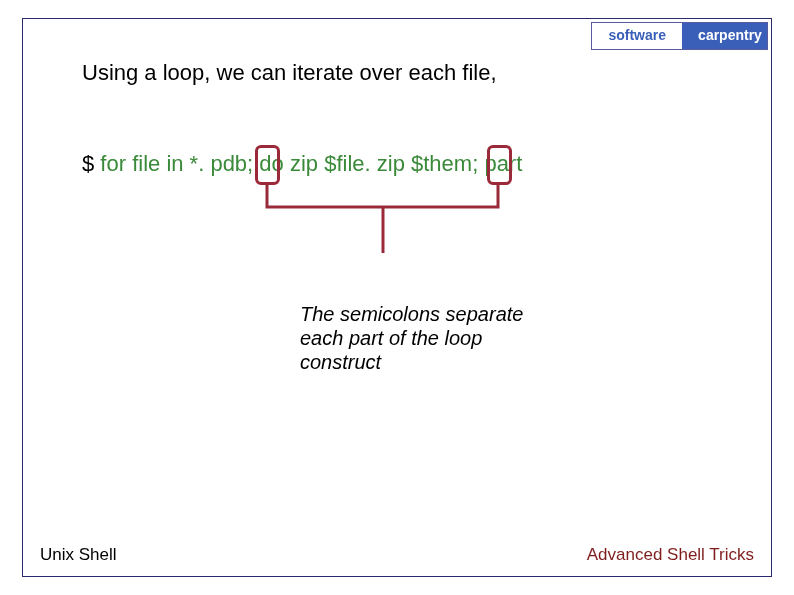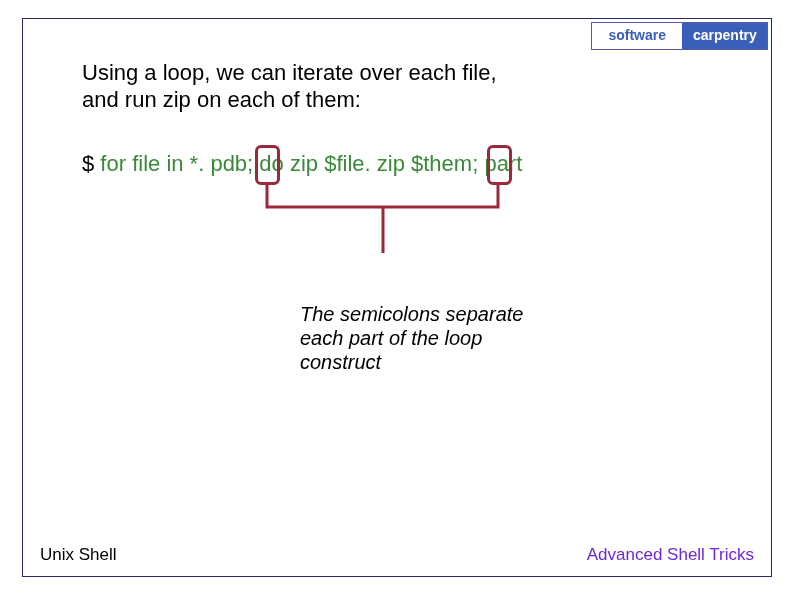--- a/index.html
+++ b/index.html
@@ -60,21 +60,21 @@
     left: 3px;
     font-size: 6px;
     font-weight: normal;
     color: #3a7a4a;
     line-height: 6px;
   }
   .logo-right {
     flex: 1;
     background: #3a5fb8;
     color: #fff;
-    text-align: left;
+    text-align: center;
     padding-left: 11px;
   }
   .body-text {
     position: absolute;
     left: 82px;
     top: 60px;
     width: 560px;
     font-size: 22px;
     color: #000;
     line-height: 1.22;
@@ -119,21 +119,21 @@
     bottom: 30px;
     font-size: 17px;
     color: #000;
     text-align: right;
   }
   .footer-right {
     position: absolute;
     right: 40px;
     bottom: 30px;
     font-size: 17px;
-    color: #6d28d9;
+    color: #7f1d1d;
   }
 </style>
 </head>
 <body>
 
 <div class="slide">
   <div class="frame"></div>
 
   <div class="logo">
     <div class="logo-left">
@@ -141,21 +141,20 @@
       <span>software</span>
       <span class="logo-left-sub2"></span>
     </div>
     <div class="logo-right">
       <span>carpentry</span>
     </div>
   </div>
 
   <div class="body-text">
     <span>Using a loop, we can iterate over each file,</span><br>
-    <span>and run zip on each of them:</span>
   </div>
 
   <div class="cmd-line">
     <span>$ </span><span class="cmd-green">for file in *. pdb</span><span class="cmd-green">;</span><span> </span><span class="cmd-green">do zip $file. zip $them</span><span class="cmd-green">;</span><span> </span><span class="cmd-green">part</span>
   </div>
 
   <div class="hl-box" style="left:255px; top:145px; width:25px; height:40px;"></div>
   <div class="hl-box" style="left:487px; top:145px; width:25px; height:40px;"></div>
 
   <svg class="annot-svg">

